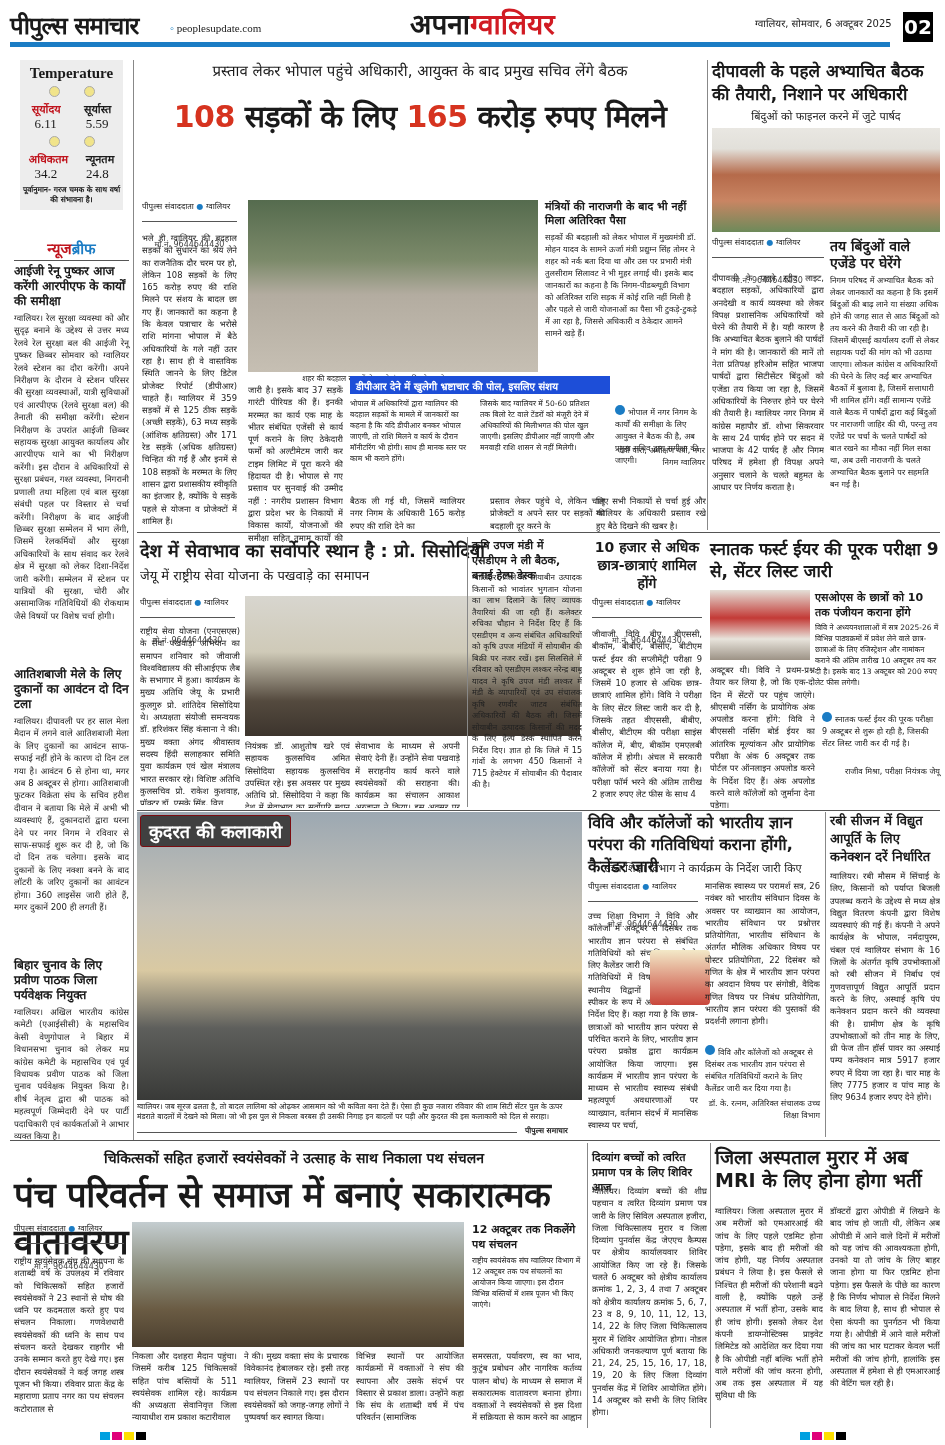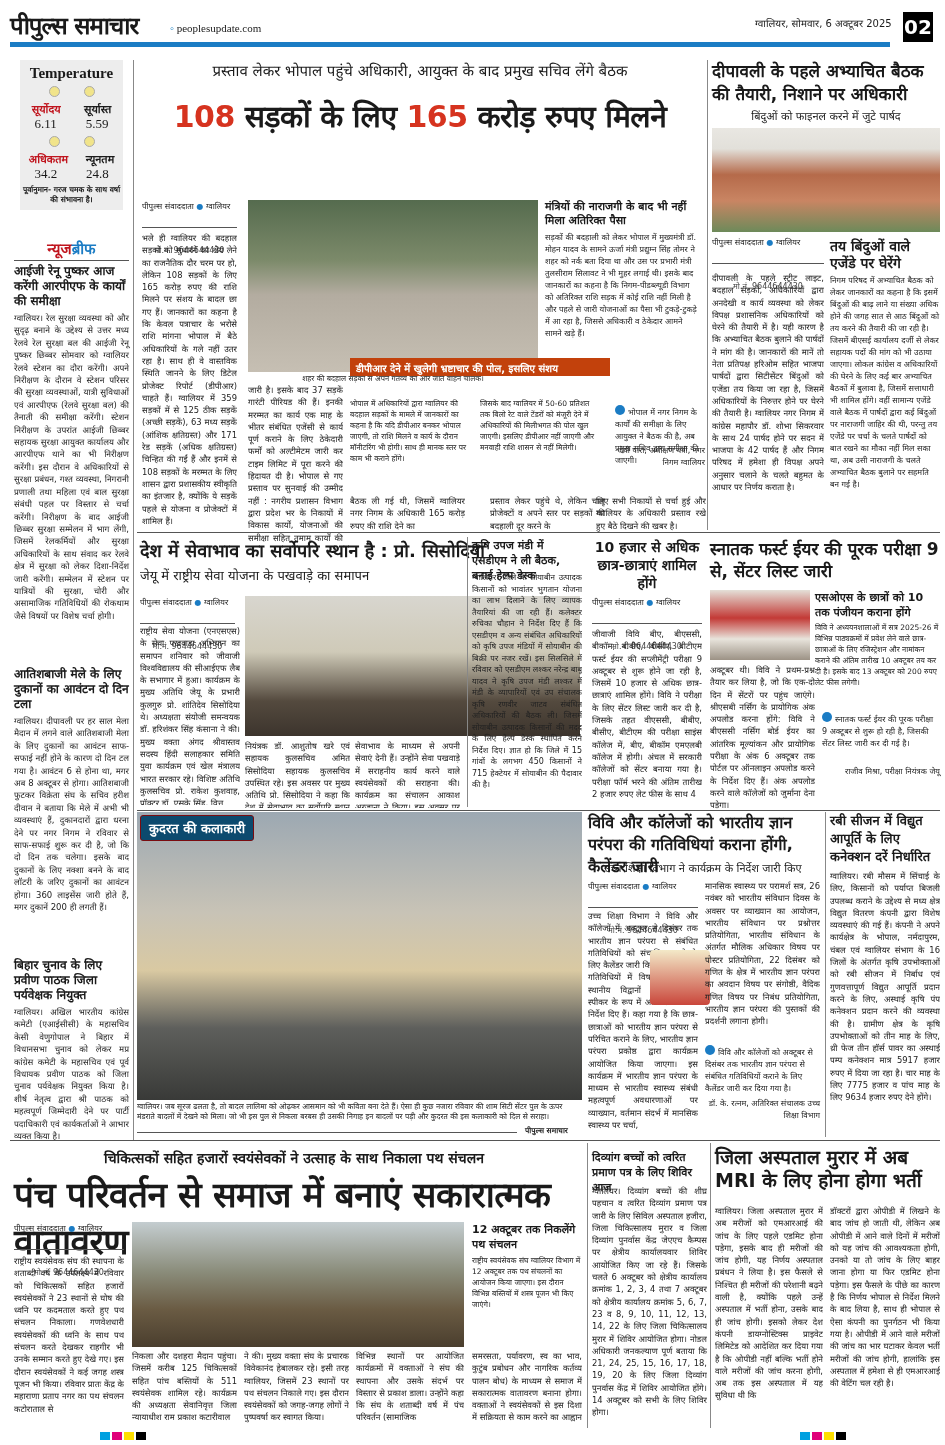--- a/index.html
+++ b/index.html
@@ -24,44 +24,45 @@
 .temp .vals{display:flex;justify-content:space-around;font-family:"Liberation Serif",serif;font-size:13px}
 .temp .fc{font-size:7.5px;line-height:10px;margin-top:3px;font-weight:bold}
 .brief-h{left:20px;top:238px;width:103px;text-align:center;font-size:15px;font-weight:bold;color:#c0151e}
 .brief-h .b{color:#1b7cc4}
 .brief{left:14px;width:115px}
 .bh{font-size:12px;font-weight:bold;line-height:15px}
 .btxt{font-size:8.5px;line-height:12.4px;text-align:justify;margin-top:3px;color:#222}
 .kicker{font-size:15px;font-family:"DejaVu Sans",sans-serif;text-align:center}
 .mainhead{font-size:30px;font-weight:bold;line-height:42px;text-align:center;letter-spacing:-0.5px}
 .mainhead .red{color:#d6331f}
-.byline{font-size:8px;border-bottom:1px solid #555;padding-bottom:16px}
+.byline{font-size:8px;border-bottom:1px solid #555;padding-bottom:10px}
 .byline .dot{color:#1b7cc4}
 .mob{font-size:8px;text-align:center;color:#444;margin-top:16px}
 .body{font-size:8.4px;line-height:12.3px;text-align:justify;color:#222}
 .photo{background:linear-gradient(160deg,#6e7868 0%,#9aa291 35%,#bdb7ab 60%,#a59f93 100%)}
 .road{background:linear-gradient(180deg,#556b4e 0%,#7c8a6a 35%,#b3aca0 55%,#c6bfb3 100%)}
 .building{background:linear-gradient(180deg,#e9e7e2 0%,#e2e0da 20%,#b56a4a 45%,#c98563 70%,#6d8a5a 100%)}
 .event{background:linear-gradient(180deg,#d8d6cf 0%,#cfcab8 40%,#544a3e 75%,#3c342d 100%)}
 .sky{background:linear-gradient(180deg,#9ca8b2 0%,#c8c3b6 35%,#d9c9a2 55%,#5e5f5c 75%,#393a38 100%)}
 .march{background:linear-gradient(180deg,#c4cdd0 0%,#8a8c7a 40%,#6a5b43 70%,#4a3e2e 100%)}
 .uni{background:linear-gradient(180deg,#e4e0d8 0%,#c33a36 40%,#e8e4dc 70%,#9c9285 100%)}
 .subh{font-size:13px;font-weight:bold;line-height:17px}
-.redtag{left:140px;top:815px;background:#0c4a6e;color:#fff;font-size:13px;font-weight:bold;padding:3px 8px;border-radius:3px;border:1px solid #7a0c10}
+.redtag{left:140px;top:815px;background:#404040;color:#fff;font-size:18px;font-weight:bold;padding:3px 8px;border-radius:3px;border:1px solid #7a0c10}
 .caption{font-size:7.5px;line-height:10px;color:#222}
 .quote{font-size:8px;line-height:12px;color:#222}
 .blue-q{display:inline-block;width:10px;height:10px;background:#1b7cc4;border-radius:50%;margin-right:3px}
 .cmyk{top:1432px;height:8px;width:10px}
 </style>
 </head>
 <body>
 
 <div class="abs masthead">
   <div class="abs logo"><span>पीपुल्स समाचार</span></div>
   <div class="abs site">peoplesupdate.com</div>
+  <div class="abs sectitle"><span>अपना</span><span class="red">ग्वालियर</span></div>
   <div class="abs dateline">ग्वालियर, सोमवार, 6 अक्टूबर 2025</div>
   <div class="abs pageno">02</div>
 </div>
 <div class="abs bluebar"></div>
 
 <div class="abs temp">
   <div class="t">Temperature</div>
   <div><span class="sun"></span><span class="sun"></span></div>
   <div class="lbls">
       <span class="r">सूर्योदय</span>
@@ -111,21 +112,21 @@
 <div class="abs body" style="left:142px;top:232px;width:95px;height:315px;overflow:hidden">भले ही ग्वालियर की बदहाल सड़कों को सुधारने का श्रेय लेने का राजनैतिक दौर चरम पर हो, लेकिन 108 सड़कों के लिए 165 करोड़ रुपए की राशि मिलने पर संशय के बादल छा गए हैं। जानकारों का कहना है कि केवल पत्राचार के भरोसे राशि मांगना भोपाल में बैठे अधिकारियों के गले नहीं उतर रहा है। साथ ही वे वास्तविक स्थिति जानने के लिए डिटेल प्रोजेक्ट रिपोर्ट (डीपीआर) चाहते हैं। ग्वालियर में 359 सड़कों में से 125 ठीक सड़कें (अच्छी सड़कें), 63 मध्य सड़कें (आंशिक क्षतिग्रस्त) और 171 रेड सड़कें (अधिक क्षतिग्रस्त) चिन्हित की गईं हैं और इनमें से 108 सड़कों के मरम्मत के लिए शासन द्वारा प्रशासकीय स्वीकृति का इंतजार है, क्योंकि ये सड़कें पहले से योजना व प्रोजेक्टों में शामिल हैं।</div>
 <div class="abs photo road" style="left:248px;top:200px;width:290px;height:172px"></div>
 <div class="abs caption" style="left:248px;top:374px;width:290px;text-align:center">शहर की बदहाल सड़कों से अपने गंतव्य की ओर जाते वाहन चालक।</div>
 <div class="abs body" style="left:248px;top:384px;width:95px;height:160px;overflow:hidden">जारी है। इसके बाद 37 सड़कें गारंटी पीरियड की हैं। इनकी मरम्मत का कार्य एक माह के भीतर संबंधित एजेंसी से कार्य पूर्ण कराने के लिए ठेकेदारी फर्मों को अल्टीमेटम जारी कर टाइम लिमिट में पूरा करने की हिदायत दी है। भोपाल से गए प्रस्ताव पर सुनवाई की उम्मीद नहीं : नगरीय प्रशासन विभाग द्वारा प्रदेश भर के निकायों में विकास कार्यों, योजनाओं की समीक्षा सहित तमाम कार्यों की स्थिति जानने के लिए रविवार को</div>
 
 <div class="abs subh" style="left:545px;top:200px;width:155px;font-size:11px;line-height:14px">मंत्रियों की नाराजगी के बाद भी नहीं मिला अतिरिक्त पैसा</div>
 <div class="abs quote" style="left:545px;top:232px;width:155px;height:170px;overflow:hidden">सड़कों की बदहाली को लेकर भोपाल में मुख्यमंत्री डॉ. मोहन यादव के सामने ऊर्जा मंत्री प्रद्युम्न सिंह तोमर ने शहर को नर्क बता दिया था और उस पर प्रभारी मंत्री तुलसीराम सिलावट ने भी मुहर लगाई थी। इसके बाद जानकारों का कहना है कि निगम-पीडब्ल्यूडी विभाग को अतिरिक्त राशि सड़क में कोई राशि नहीं मिली है और पहले से जारी योजनाओं का पैसा भी टुकड़े-टुकड़े में आ रहा है, जिससे अधिकारी व ठेकेदार आमने सामने खड़े हैं।</div>
 <div class="abs quote" style="left:615px;top:405px;width:90px"><span class="blue-q"></span><span>भोपाल में नगर निगम के कार्यों की समीक्षा के लिए आयुक्त ने बैठक की है, अब प्रमुख सचिव द्वारा समीक्षा की जाएगी।</span></div>
 <div class="abs quote" style="left:615px;top:445px;width:90px;text-align:right">जेपी पारा, अधीक्षण यंत्री, नगर निगम ग्वालियर</div>
 
-<div class="abs" style="left:350px;top:358px;width:260px;height:18px;background:#c2410c;color:#fff;font-size:10px;font-weight:bold;padding:3px 6px">डीपीआर देने में खुलेगी भ्रष्टाचार की पोल, इसलिए संशय</div>
+<div class="abs" style="left:350px;top:376px;width:260px;height:18px;background:#1d4ed8;color:#fff;font-size:10px;font-weight:bold;padding:3px 6px">डीपीआर देने में खुलेगी भ्रष्टाचार की पोल, इसलिए संशय</div>
 <div class="abs quote" style="left:350px;top:398px;width:120px;height:95px;overflow:hidden;font-size:7.5px;line-height:11px">भोपाल में अधिकारियों द्वारा ग्वालियर की बदहाल सड़कों के मामले में जानकारों का कहना है कि यदि डीपीआर बनकर भोपाल जाएगी, तो राशि मिलने व कार्य के दौरान मॉनीटरिंग भी होगी। साथ ही मानक स्तर पर काम भी कराने होंगे।</div>
 <div class="abs quote" style="left:480px;top:398px;width:120px;height:95px;overflow:hidden;font-size:7.5px;line-height:11px">जिसके बाद ग्वालियर में 50-60 प्रतिशत तक बिलो रेट वाले टेंडरों को मंजूरी देने में अधिकारियों की मिलीभगत की पोल खुल जाएगी। इसलिए डीपीआर नहीं जाएगी और मनवाही राशि शासन से नहीं मिलेगी।</div>
 <div class="abs body" style="left:350px;top:495px;width:115px;height:45px;overflow:hidden">बैठक ली गई थी, जिसमें ग्वालियर नगर निगम के अधिकारी 165 करोड़ रुपए की राशि देने का</div>
 <div class="abs body" style="left:490px;top:495px;width:115px;height:45px;overflow:hidden">प्रस्ताव लेकर पहुंचे थे, लेकिन चालू प्रोजेक्टों व अपने स्तर पर सड़कों की बदहाली दूर करने के</div>
 <div class="abs body" style="left:596px;top:495px;width:110px;height:45px;overflow:hidden">लिए सभी निकायों से चर्चा हुई और ग्वालियर के अधिकारी प्रस्ताव रखे हुए बैठे दिखने की खबर है।</div>
 
 <div class="abs col-rule" style="left:707px;top:60px;height:470px"></div>
 
 <div class="abs" style="left:712px;top:60px;width:228px;font-size:17px;font-weight:bold;line-height:23px">दीपावली के पहले अभ्याचित बैठक की तैयारी, निशाने पर अधिकारी</div>
 <div class="abs" style="left:712px;top:108px;width:228px;font-size:11px;text-align:center">बिंदुओं को फाइनल करने में जुटे पार्षद</div>

